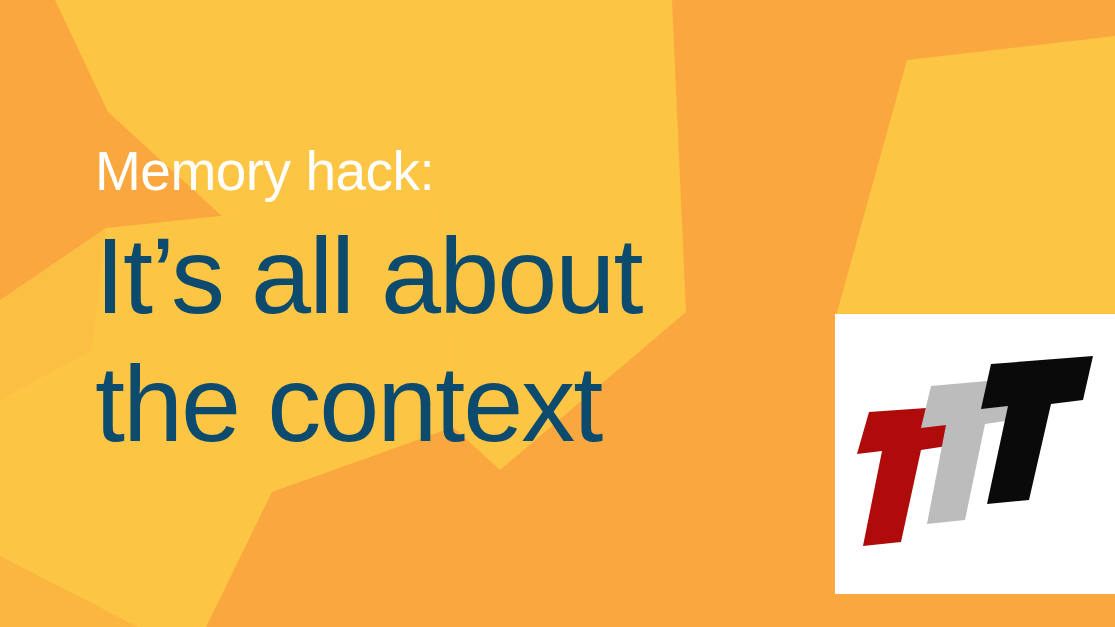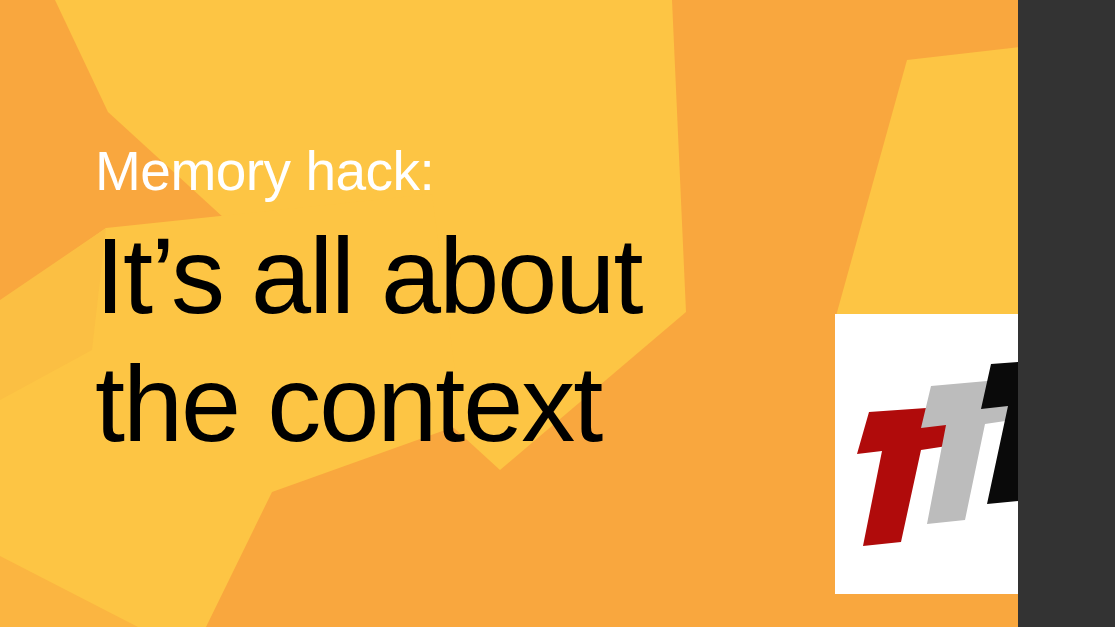--- a/index.html
+++ b/index.html
@@ -2,21 +2,21 @@
 <html><head>
 <meta charset="utf-8">
 <style>
   html, body {
     margin: 0;
     padding: 0;
     background: #333;
   }
   #slide {
     position: relative;
-    width: 1018px;
+    width: 1115px;
     height: 627px;
     overflow: hidden;
     background: #f9a73e;
     font-family: "Liberation Sans", sans-serif;
   }
   #bg-shapes {
     position: absolute;
     inset: 0;
     width: 1115px;
     height: 627px;
@@ -31,21 +31,21 @@
   }
   #eyebrow {
     color: #ffffff;
     font-size: 55px;
     font-weight: 400;
     line-height: 62px;
     letter-spacing: -0.5px;
     white-space: nowrap;
   }
   #headline {
-    color: #000000;
+    color: #0c4a6e;
     font-size: 108px;
     font-weight: 300;
     line-height: 128px;
     letter-spacing: -2px;
     margin-top: 10px;
     white-space: pre-line;
   }
   #logo-card {
     position: absolute;
     left: 835px;

